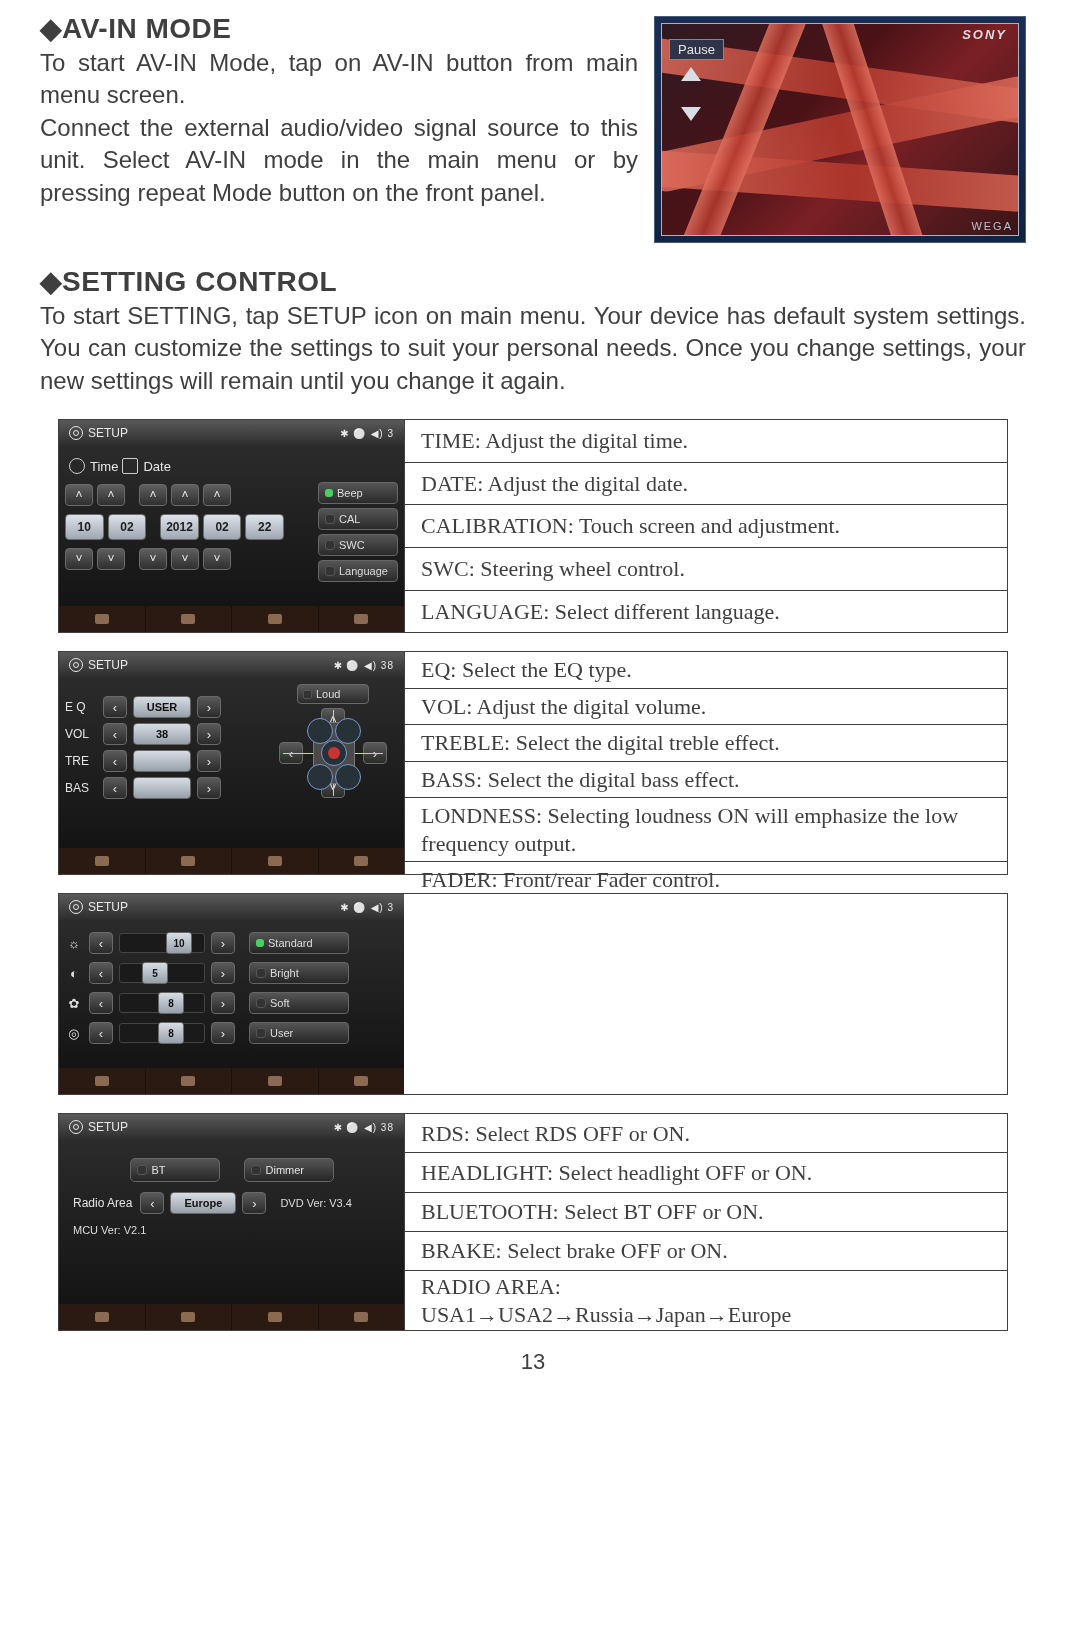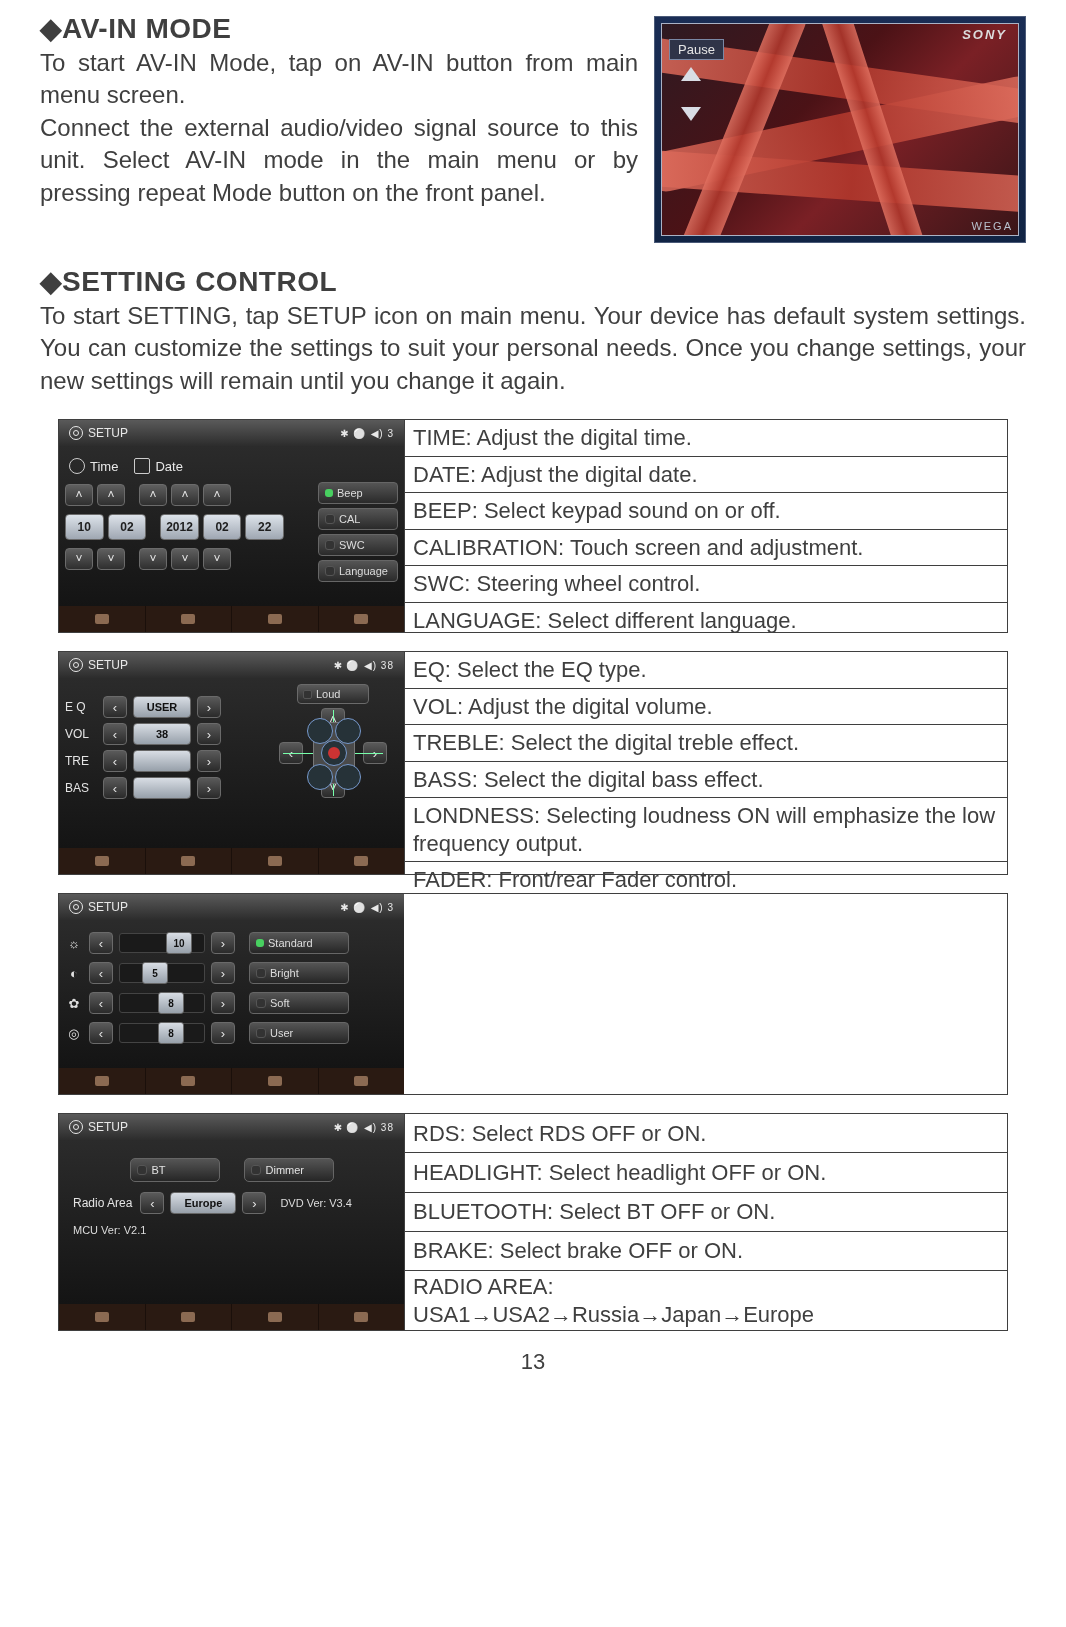--- a/index.html
+++ b/index.html
@@ -100,21 +100,21 @@
   .shot .botbar {
     position:absolute; left:0; right:0; bottom:0; height:26px;
     background:#2a1a12;
     display:flex;
   }
   .shot .botbar .bb { flex:1; border-right:1px solid #1a0f0a; display:flex;align-items:center;justify-content:center;}
   .shot .botbar .bb:last-child{border-right:none;}
   .bbicon{width:14px;height:10px;background:#8b6a52;border-radius:2px;}
 
   
-  .s1 .tabs{display:flex;gap:16px;align-items:center;margin:6px 4px 8px 4px;}
+  .s1 .tabs{display:flex;gap:4px;align-items:center;margin:6px 4px 8px 4px;}
   .s1 .tabs .tab{display:flex;align-items:center;gap:5px;color:#e8e8e8;font-size:13px;}
   .s1 .tabs .ticon{width:14px;height:14px;border:1px solid #ccc;border-radius:2px;}
   .s1 .row{display:flex;gap:4px;align-items:center;margin:2px 0;}
   .s1 .pill{flex:0 0 26px;height:20px;background:linear-gradient(180deg,#5f5f5f,#2f2f2f);border:1px solid #6b6b6b;border-radius:4px;display:flex;align-items:center;justify-content:center;font-size:12px;color:#e6e6e6;}
   .s1 .big{flex:1;height:24px;background:linear-gradient(180deg,#dde3ea,#9fa7b2);border:1px solid #6b6b6b;border-radius:4px;display:flex;align-items:center;justify-content:center;color:#1e1e1e;font-size:12px;font-weight:bold;}
   .s1 .side{width:80px;display:flex;flex-direction:column;gap:4px;margin-left:6px;}
   .s1 .sideitem{height:20px;background:linear-gradient(180deg,#555,#2a2a2a);border:1px solid #666;border-radius:4px;display:flex;align-items:center;padding:0 6px;font-size:11px;gap:4px;}
   .s1 .dot{width:8px;height:8px;border-radius:3px;}
   .s1 .main-left{flex:1;display:flex;flex-direction:column;gap:4px;}
   .s1 .cluster{display:flex;gap:28px;}
@@ -156,26 +156,27 @@
   .s4 .btn{width:22px;height:20px;background:linear-gradient(180deg,#5a5a5a,#2a2a2a);border:1px solid #6a6a6a;border-radius:4px;display:flex;align-items:center;justify-content:center;font-size:13px;color:#e2e2e2;}
   .s4 .val{width:64px;height:20px;background:linear-gradient(180deg,#d8dde4,#97a0aa);border:1px solid #666;border-radius:4px;display:flex;align-items:center;justify-content:center;font-size:11px;color:#111;font-weight:bold;}
   .s4 .ver{font-size:11px;color:#ddd;}
 
   .desc-col {
     flex:1;
     display:flex; flex-direction:column;
   }
   .desc-col .cell {
     border-bottom:1px solid #3f3f3f;
-    padding: 4px 8px;
+    padding: 4px 16px;
     font-size:22px;
     line-height:1.25;
     color:#3f3f3f;
     display:flex; align-items:center;
     flex:1;
+    font-family:Liberation Serif, serif;
   }
   .desc-col .cell.multi{display:block;padding-top:2px;padding-bottom:2px;}
   .desc-col .cell:last-child{border-bottom:none;}
   .desc-col.border-left{border-left:1px solid #3f3f3f;}
 
   .page-num {
     text-align:center;
     font-size:22px;
     color:#3f3f3f;
     margin-top:16px;
@@ -294,21 +295,20 @@
             <span class="bbicon"></span>
           </span>
         <span class="bb">
             <span class="bbicon"></span>
           </span>
       </div>
     </div>
     <div class="desc-col border-left">
       <span class="cell">TIME: Adjust the digital time.</span>
       <span class="cell">DATE: Adjust the digital date.</span>
-      <span class="cell">BEEP: Select keypad sound on or off.</span>
       <span class="cell">CALIBRATION: Touch screen and adjustment.</span>
       <span class="cell">SWC: Steering wheel control.</span>
       <span class="cell">LANGUAGE: Select different language.</span>
     </div>
   </div>
 
   <div class="setting-block" style="height:222px">
     <div class="shot s2">
       <div class="screen"></div>
       <div class="topbar">

